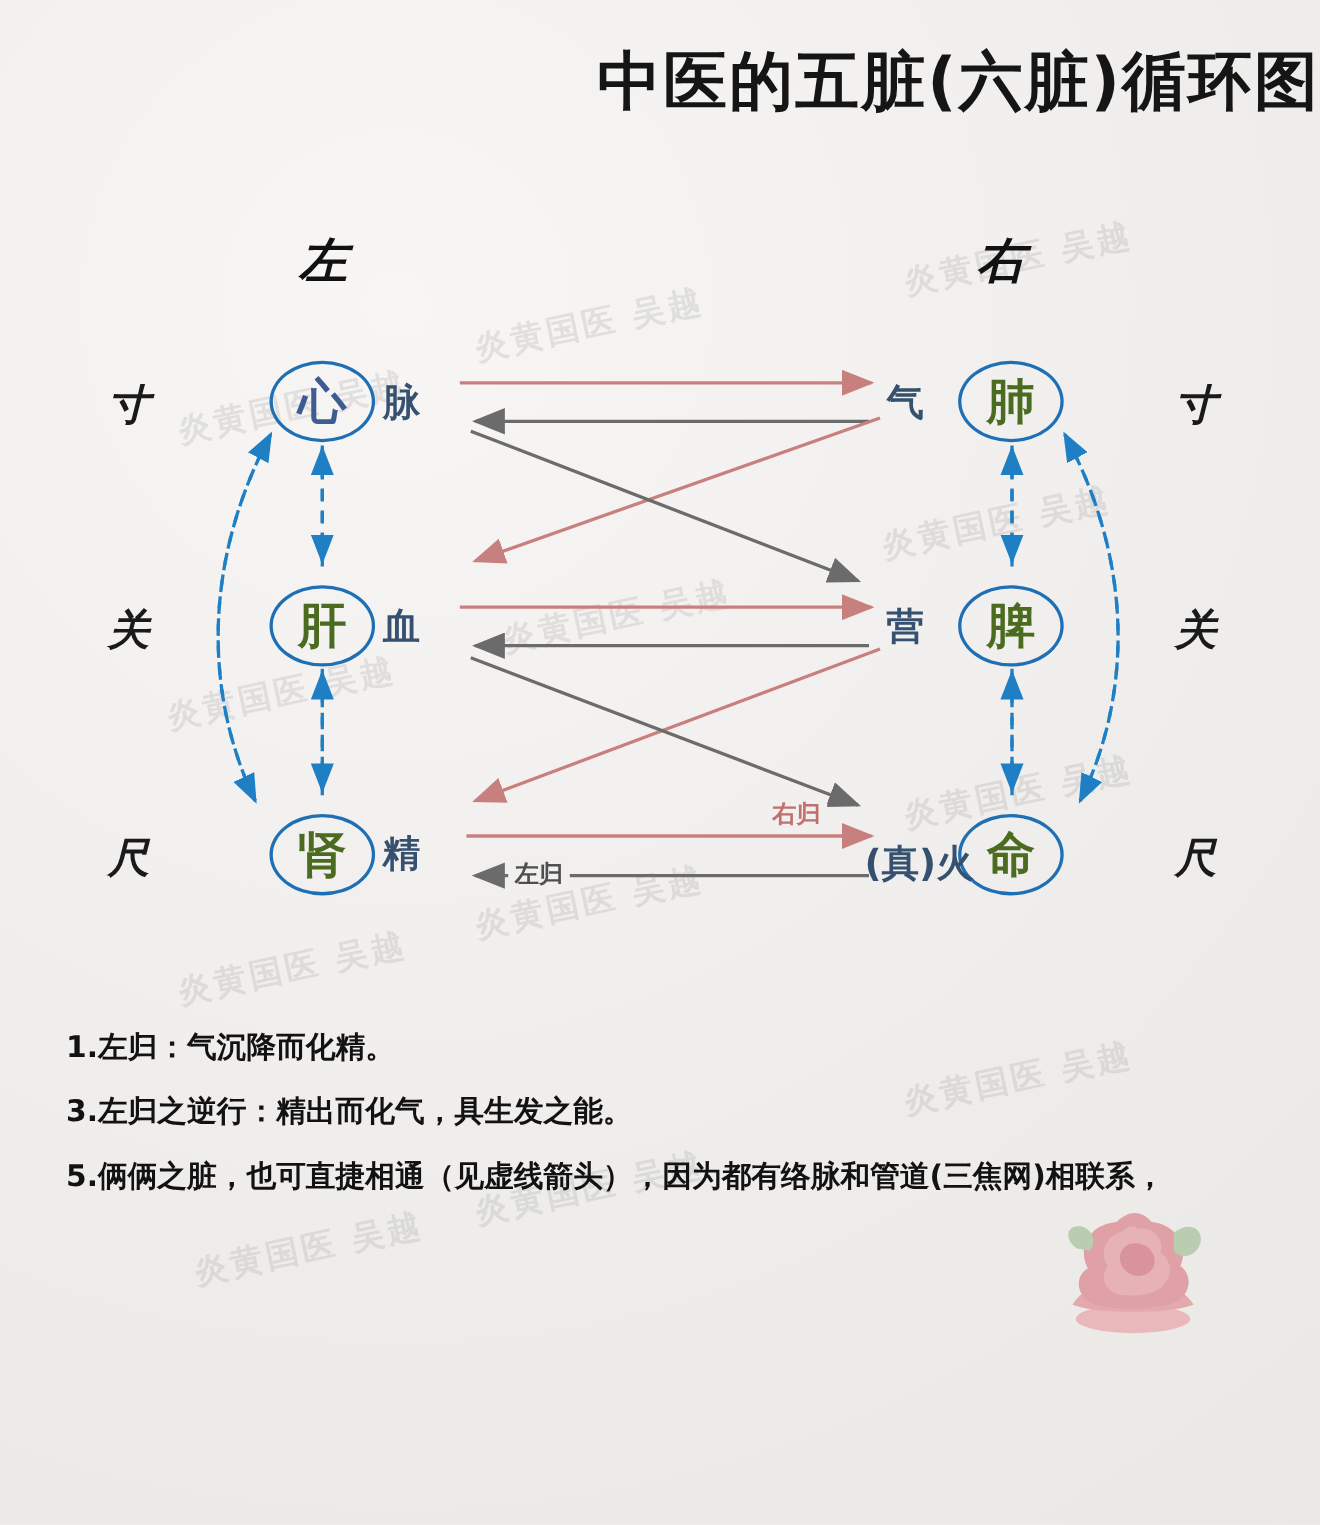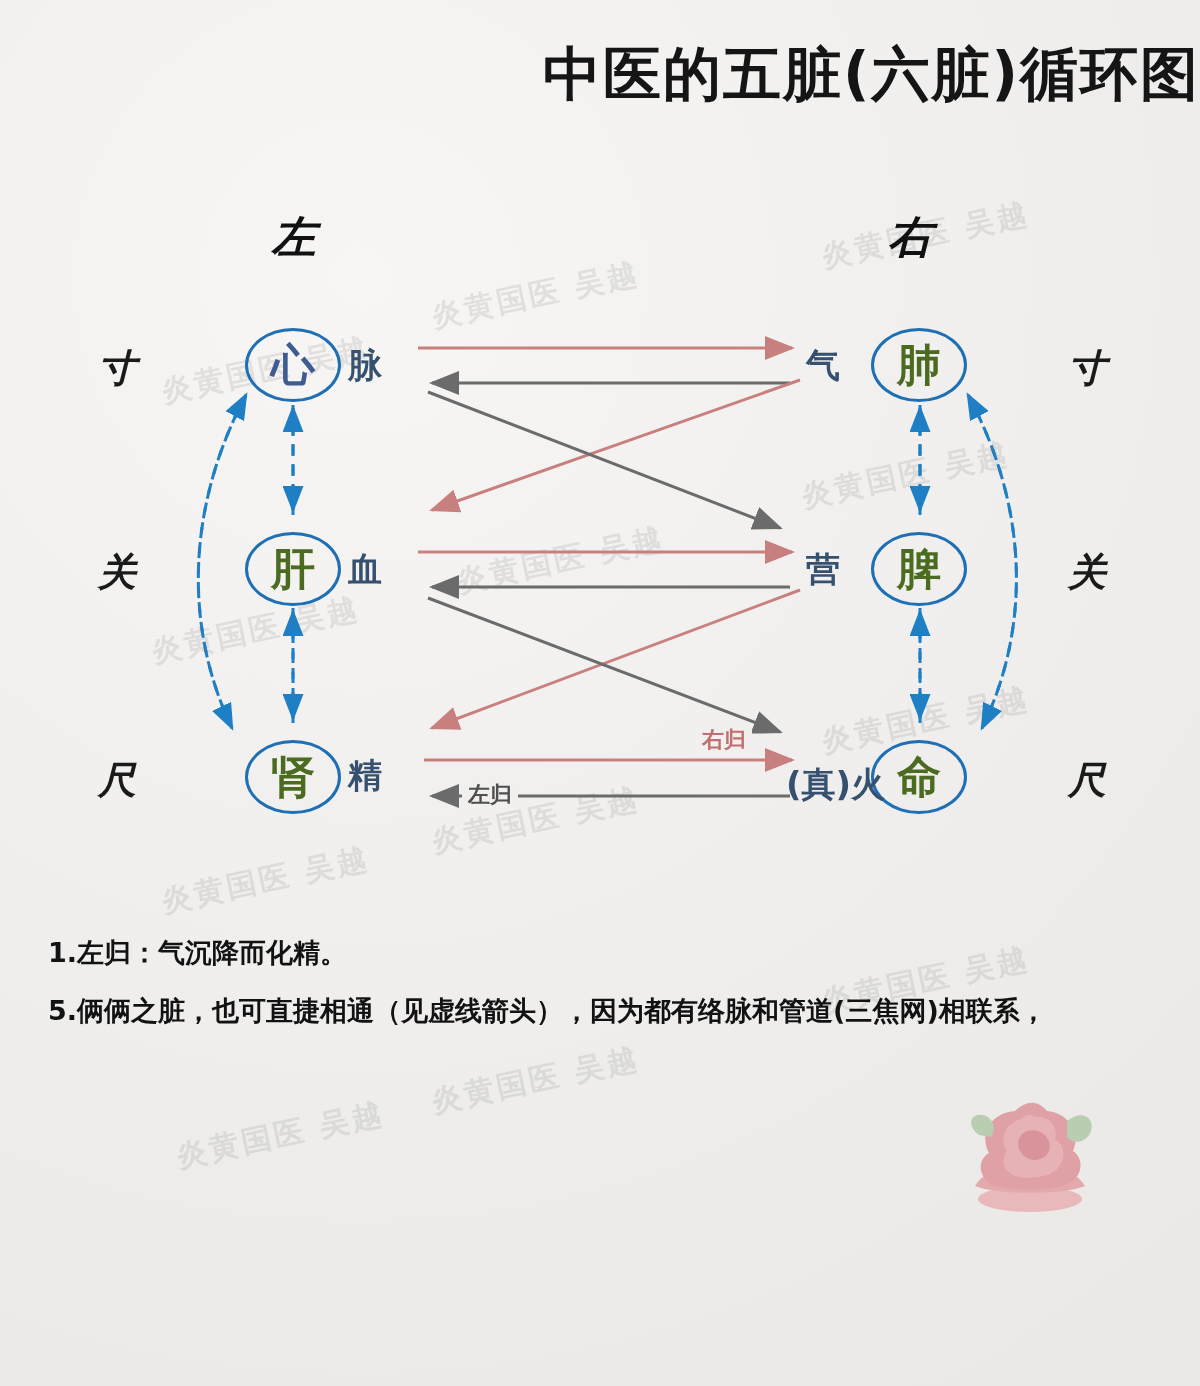--- a/index.html
+++ b/index.html
@@ -93,21 +93,21 @@
     font-size: 22px;
     font-weight: bold;
     font-family: "DejaVu Sans", "Liberation Sans", sans-serif;
   }
   .edge-label.red { color: #c0706e; }
   .edge-label.gray { color: #4f4f4f; margin-top: 16px; }
   
   .notes {
     position: absolute;
     top: 935px;
-    left: 48px;
+    left: 60px;
     width: 1100px;
   }
   .note {
     font-size: 27px;
     font-weight: bold;
     color: #121212;
     margin-bottom: 22px;
     line-height: 1.35;
     font-family: "DejaVu Sans", "Liberation Sans", sans-serif;
   }
@@ -236,20 +236,23 @@
 
     <div class="edge-label gray" style="left:462px; top:584px; background:#f1f0ee; padding:0 6px;">左归</div>
     <div class="edge-label red" style="left:672px; top:545px; background:#f1f0ee; padding:0 6px;margin-left:24px;">右归</div>
   </div>
 
   <div class="notes">
     <div class="note">
       <span>1.</span><span>左归：</span><span>气沉降而化精。</span>
     </div>
     <div class="note">
+      <span>3.</span><span>左归之逆行：</span><span>精出而化气，具生发之能。</span>
+    </div>
+    <div class="note">
       <span>5.</span><span>俩俩之脏，也可直捷相通（见虚线箭头），因为都有络脉和管道(三焦网)相联系，</span>
     </div>
   </div>
 
   <svg class="flower" viewBox="0 0 150 130">
     <ellipse cx="75" cy="108" rx="52" ry="13" fill="#e8b8bb"></ellipse>
     <path d="M20,95 C30,78 55,72 75,80 C95,72 120,78 130,95 C110,104 40,104 20,95 Z" fill="#e3a9ad"></path>
     <path d="M60,20 C35,22 24,44 34,62 C20,70 24,92 44,96 C62,100 92,100 110,94 C128,88 130,68 118,60 C126,42 114,22 92,20 C82,8 70,10 60,20 Z" fill="#dfa0a6"></path>
     <path d="M66,28 C50,32 44,48 52,60 C44,70 50,84 64,86 C78,88 94,86 102,78 C112,68 110,54 100,48 C104,34 92,24 80,26 C74,22 70,24 66,28 Z" fill="#e7b2b6"></path>
     <path d="M72,40 C62,44 60,56 68,64 C76,72 90,70 94,60 C98,48 86,36 72,40 Z" fill="#d9949b"></path>

